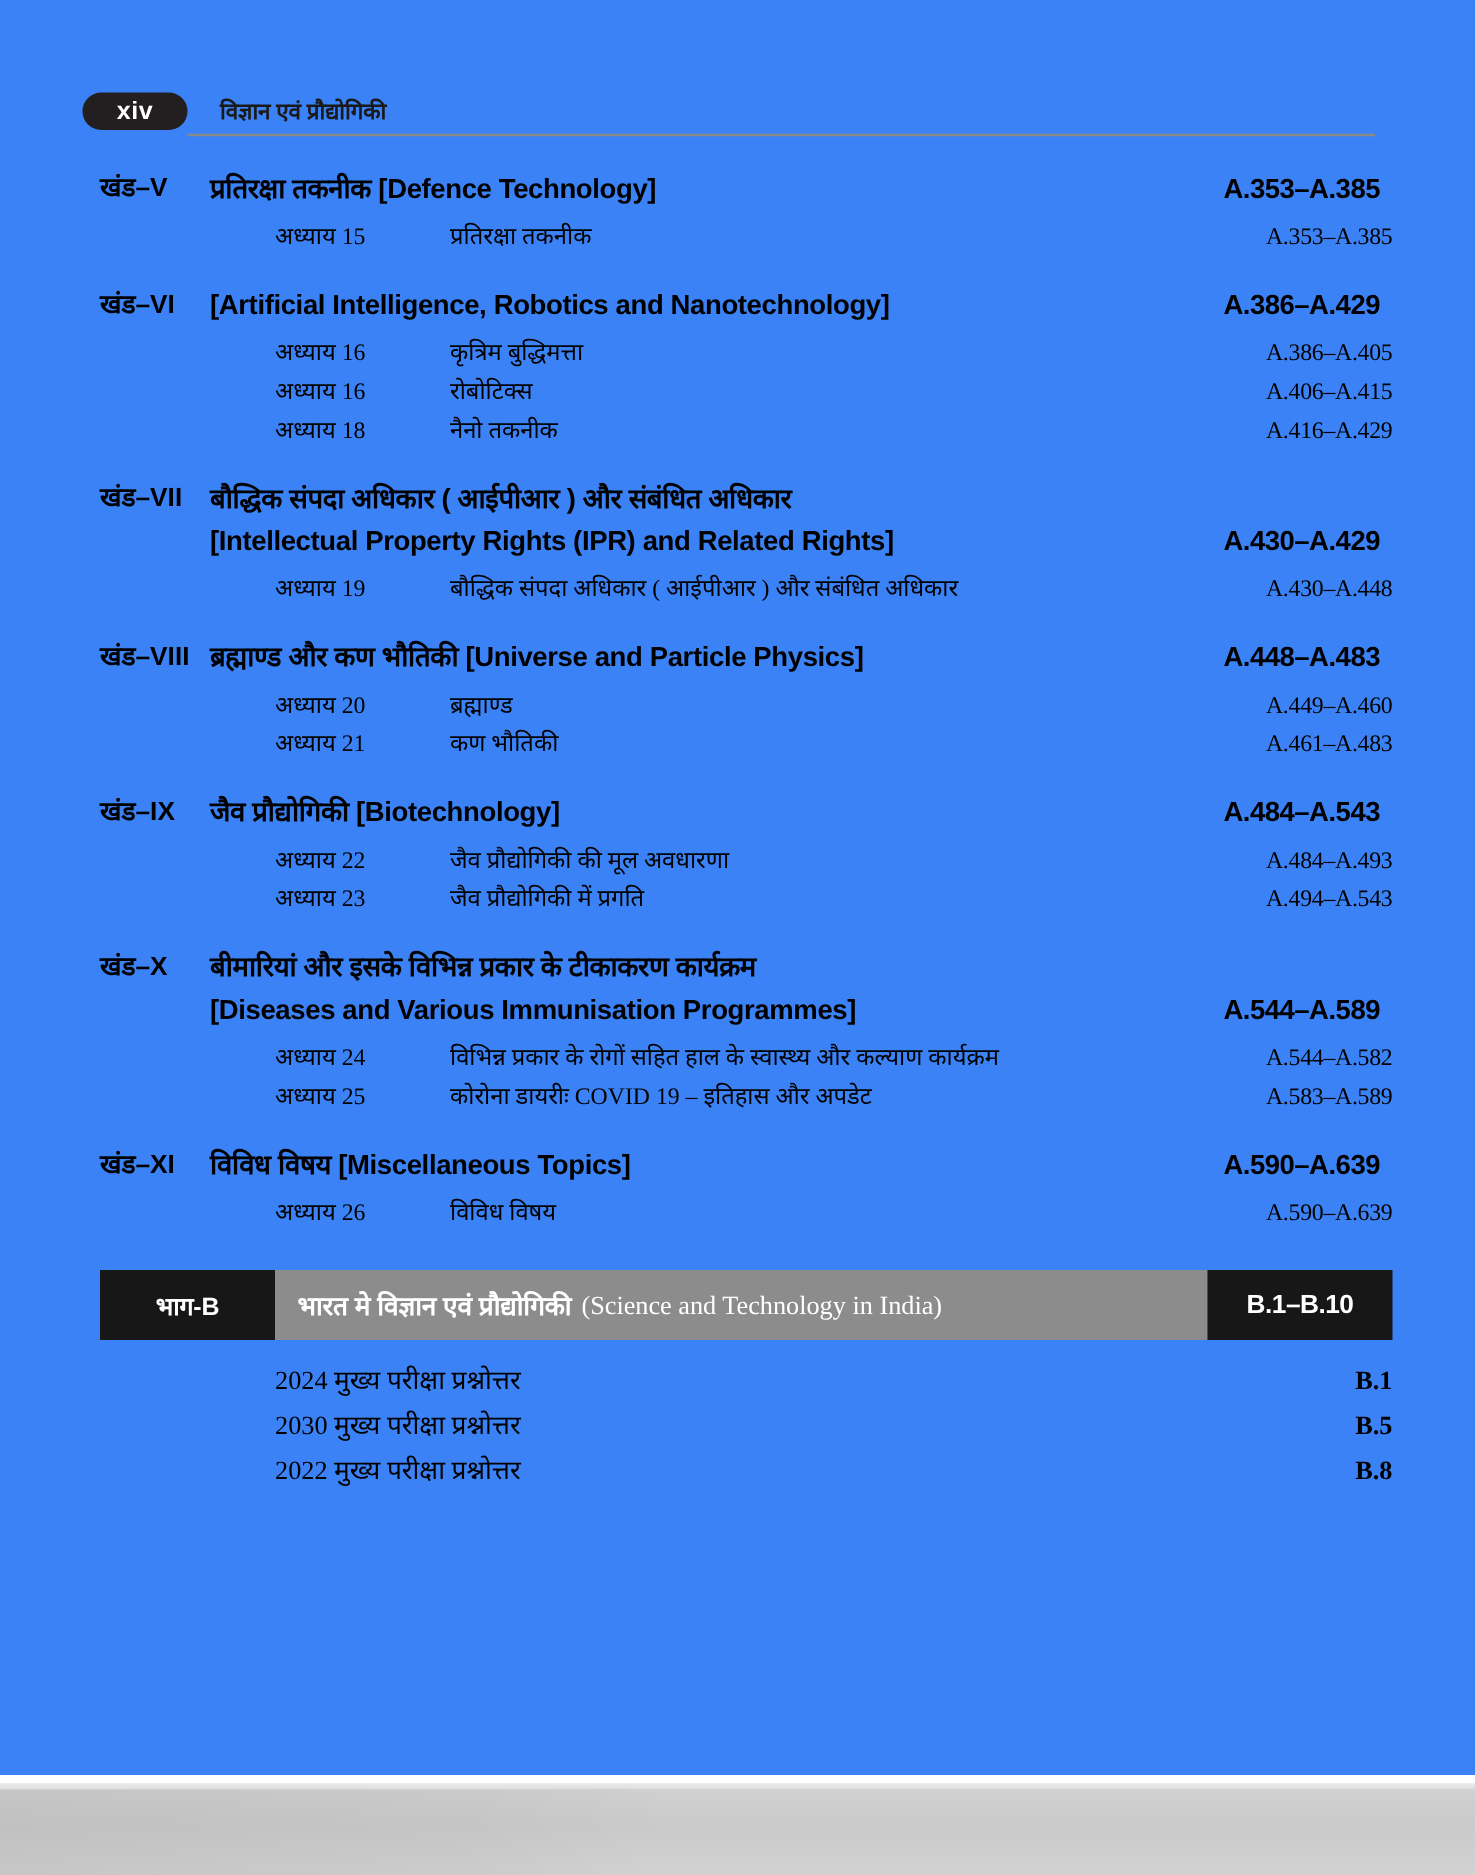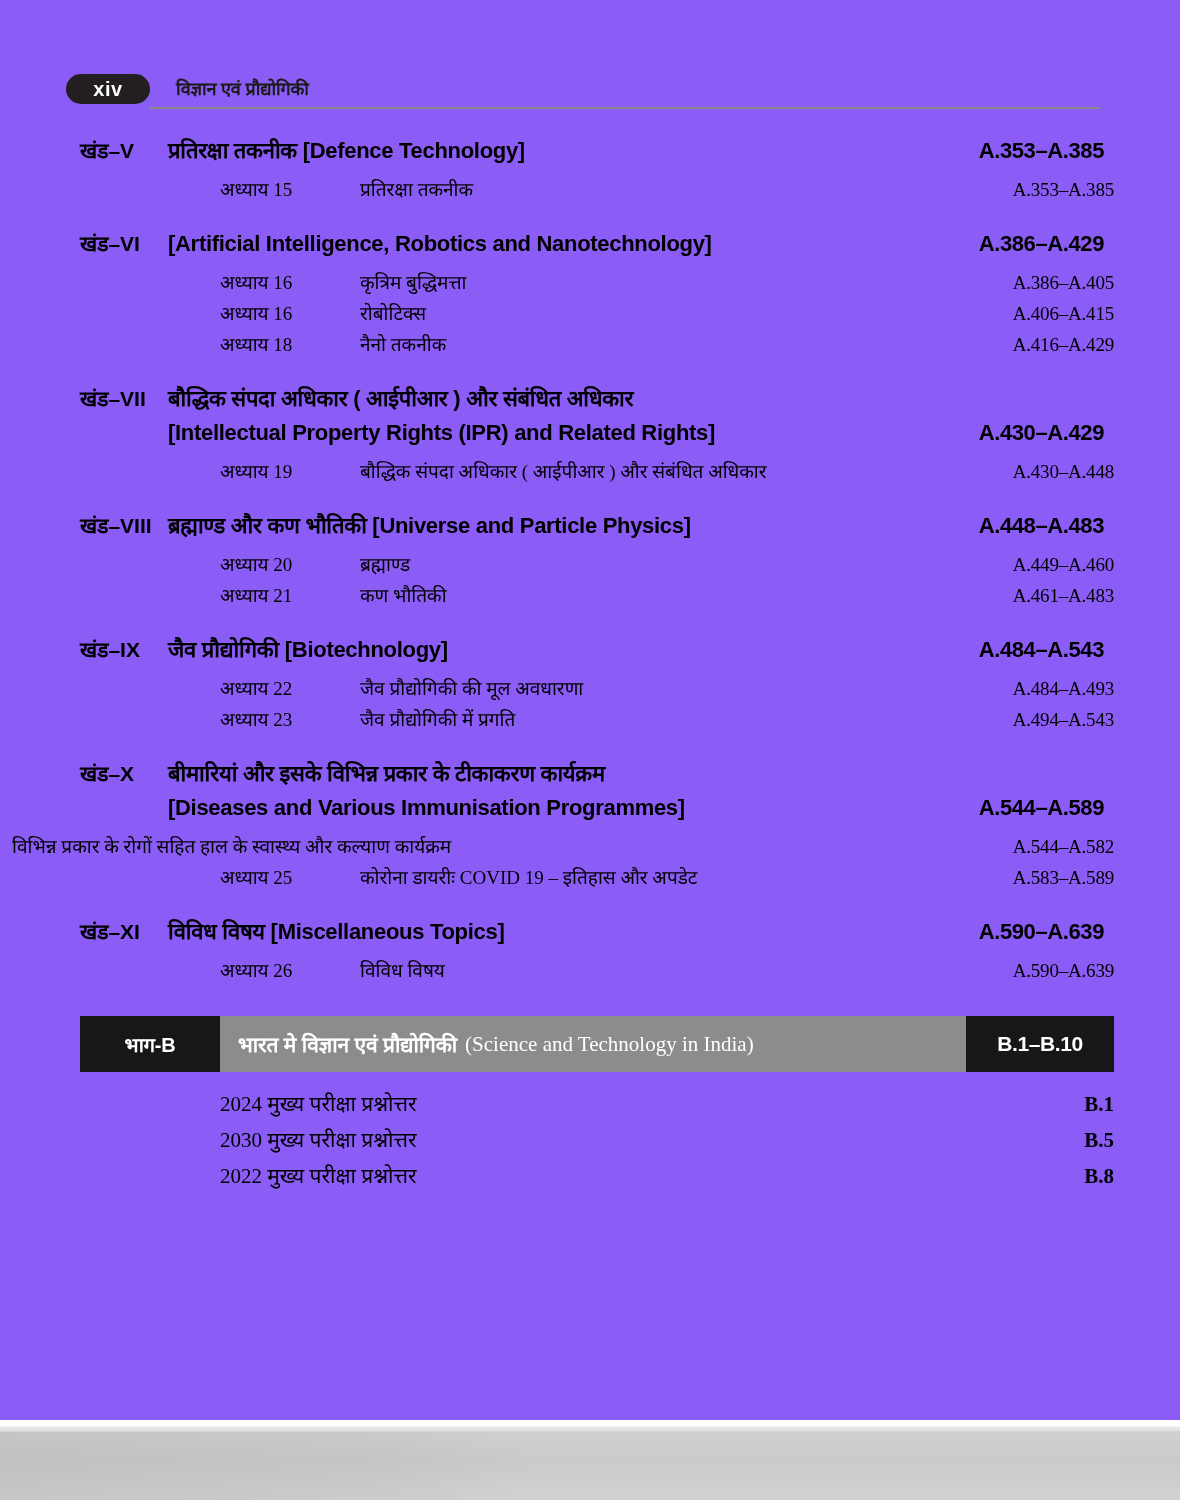--- a/index.html
+++ b/index.html
@@ -15,21 +15,21 @@
     color: #000000;
     overflow: hidden;
   }
 
   
   .page {
     position: absolute;
     left: 0; top: 0;
     width: 1180px;
     height: 1420px;
-    background: #8b5cf6;
+    background: #3b82f6;
   }
   .page-edge {
     position: absolute;
     left: 0;
     top: 1420px;
     width: 1180px;
     height: 80px;
     background: linear-gradient(to bottom,
       #ffffff 0px, #ffffff 6px,
       #e9e9e9 7px, #e3e3e3 10px,
@@ -395,20 +395,21 @@
                 <div class="sec-pages empty">A.544–A.589</div>
               </div>
               <div class="sec-line">
                 <div class="sec-title">[Diseases and Various Immunisation Programmes]</div>
                 <div class="sec-pages">A.544–A.589</div>
               </div>
             </div>
           </div>
           <div class="chapters">
             <div class="chap-row">
+              <div class="chap-no">अध्याय 24</div>
               <div class="chap-title">विभिन्न प्रकार के रोगों सहित हाल के स्वास्थ्य और कल्याण कार्यक्रम</div>
               <div class="chap-pages">A.544–A.582</div>
             </div>
             <div class="chap-row">
               <div class="chap-no">अध्याय 25</div>
               <div class="chap-title">कोरोना डायरीः COVID 19 – इतिहास और अपडेट</div>
               <div class="chap-pages">A.583–A.589</div>
             </div>
           </div>
         </div>

